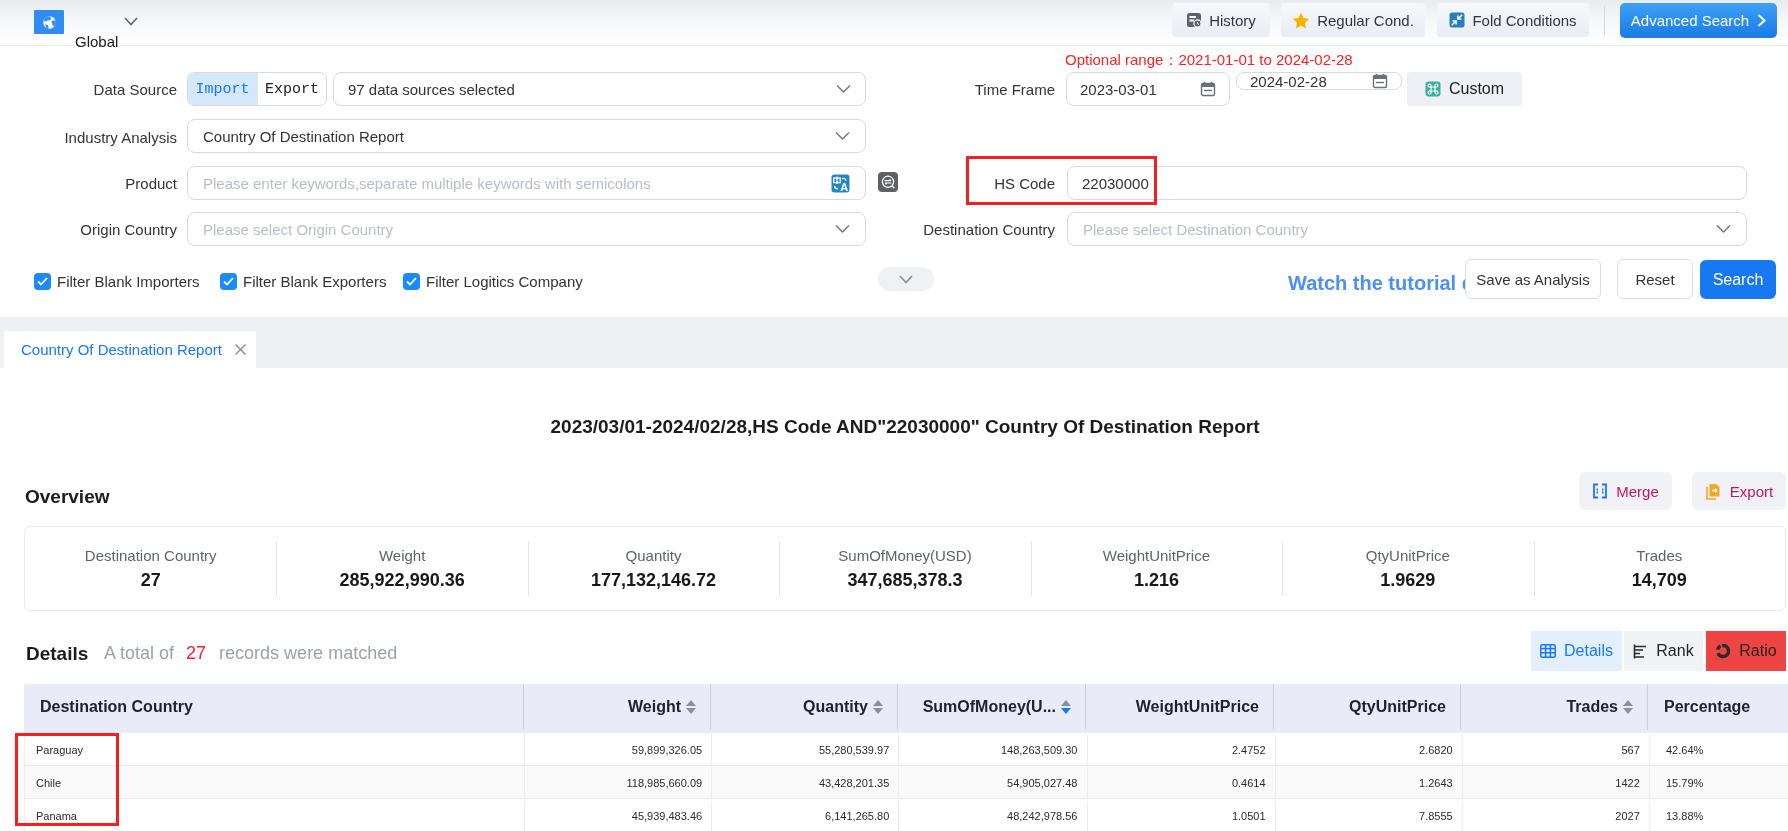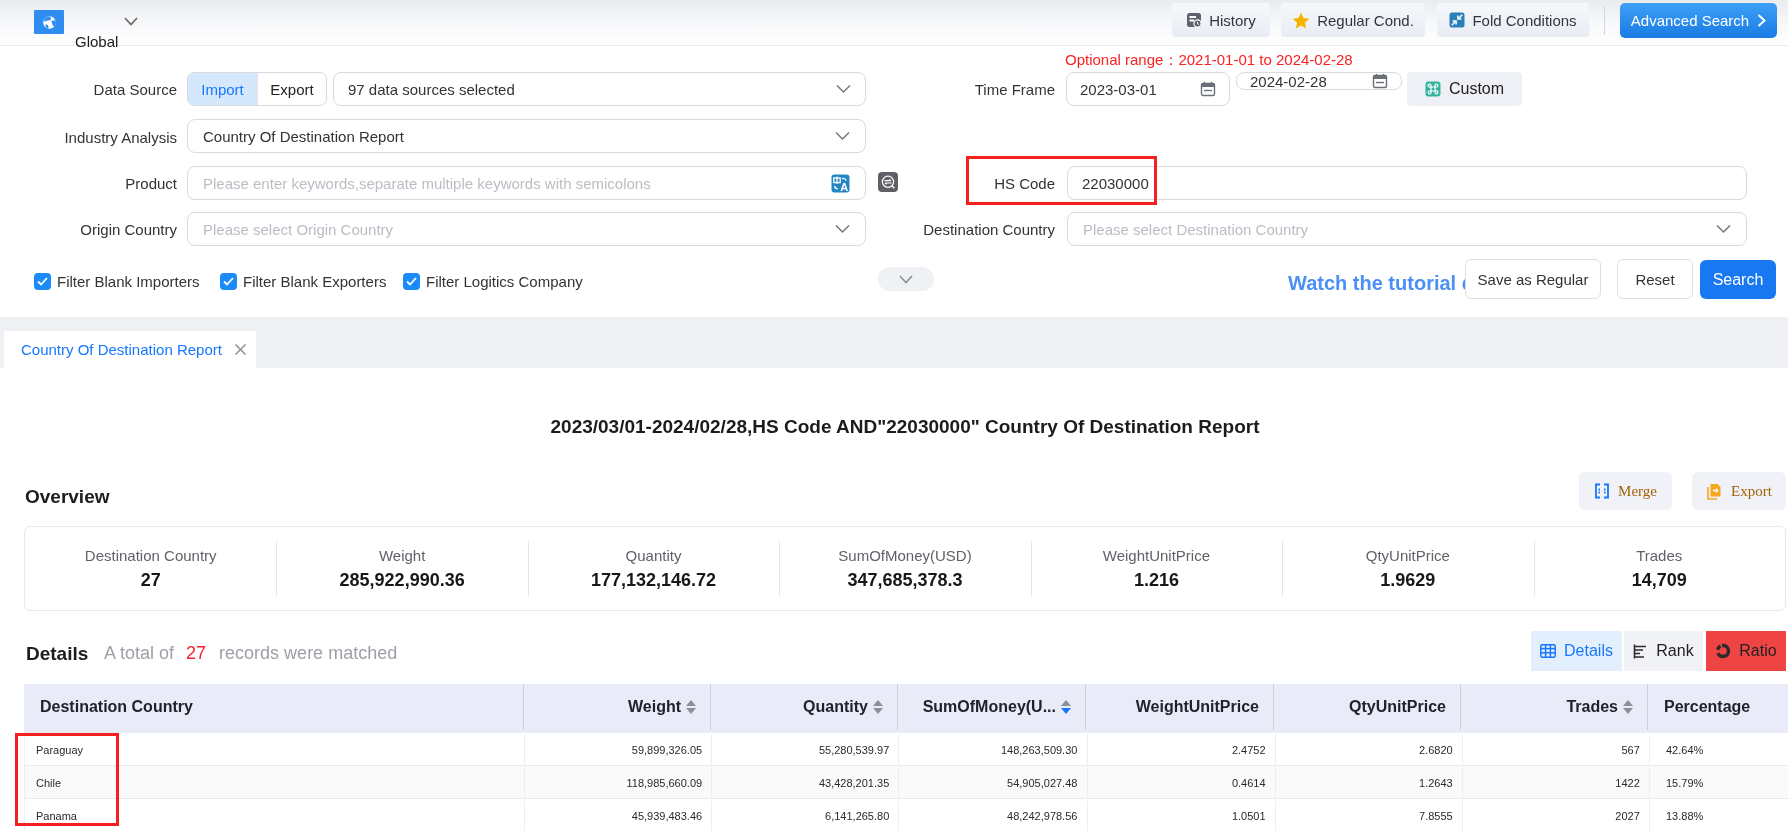--- a/index.html
+++ b/index.html
@@ -20,40 +20,40 @@
 #advbtn { position:absolute; left:1620px; top:3px; width:157px; height:35px; border-radius:5px;
   background:linear-gradient(180deg,#3da0f6 0%,#1a7be4 100%);
   color:#fff; font-size:15px; display:flex; align-items:center; justify-content:center; gap:8px; }
 #vsep { position:absolute; left:1604px; top:6px; width:1px; height:29px; background:#d4d7dc; }
 
 
 .flabel { position:absolute; font-size:15px; color:#333; text-align:right; }
 .finput { position:absolute; border:1px solid #d8dade; border-radius:8px; background:#fff; display:flex; align-items:center; font-size:15px; color:#333; }
 .ph { color:#b9bdc4; }
 .chevdn { margin-left:auto; }
-#seg { position:absolute; left:187px; top:72px; width:140px; height:34px; border:1px solid #d8dade; border-radius:7px; background:#fff; display:flex; overflow:hidden; }
+#seg { position:absolute; left:187px; top:72px; width:140px; height:34px; border:1px solid #d8dade; border-radius:7px; background:#fff; display:flex; overflow:hidden;font-family:Liberation Mono, monospace; }
 #seg .sga { width:70px; background:#d4e7fb; color:#1677ff; display:flex; align-items:center; justify-content:center; font-size:15px; }
 #seg .sgb { width:70px; color:#222; display:flex; align-items:center; justify-content:center; font-size:15px; border-left:1px solid #e3e5e8; }
 #optrange { position:absolute; left:1065px; top:51px; font-size:15px; color:#fb2121; }
 .cbrow { position:absolute; top:273px; display:flex; align-items:center; gap:6px; font-size:15px; color:#333; }
 .cbx { width:17px; height:17px; background:#1b8bf9; border-radius:4px; display:flex; align-items:center; justify-content:center; }
 #pill { position:absolute; left:878px; top:267px; width:56px; height:24px; background:#f0f1f5; border-radius:12px; display:flex; align-items:center; justify-content:center; }
 #wtd { position:absolute; left:1288px; top:272px; font-size:20px; color:#4a90f7;font-weight:bold; }
 .bbtn { position:absolute; top:260px; height:39px; border:1px solid #dcdee2; border-radius:6px; background:#fff; font-size:15px; color:#333; display:flex; align-items:center; justify-content:center; }
 #searchbtn { position:absolute; left:1700px; top:260px; width:76px; height:39px; border-radius:6px; background:#1778f2; color:#fff; font-size:16px; display:flex; align-items:center; justify-content:center; }
 
 
 #tabband { position:absolute; left:0; top:317px; width:1788px; height:51px; background:#eef0f4; }
 #tab { position:absolute; left:4px; top:14px; width:252px; height:37px; background:#fff; display:flex; align-items:center; font-size:15px; color:#1677ff; white-space:nowrap; }
 #tab span { margin-left:17px; }
 
 
 #rtitle { position:absolute; left:0; top:416px; width:1810px; text-align:center; font-size:19px; font-weight:600; color:#1c1c1c; }
 #ovhead { position:absolute; left:25px; top:486px; font-size:19px; font-weight:bold; color:#1c1c1c; }
-.gbtn { position:absolute; top:472px; height:38px; background:#f1f2f7; border-radius:6px; display:flex; align-items:center; justify-content:center; gap:8px; font-size:15px; color:#a16207;font-family:Liberation Serif, serif; }
+.gbtn { position:absolute; top:472px; height:38px; background:#f1f2f7; border-radius:6px; display:flex; align-items:center; justify-content:center; gap:8px; font-size:15px; color:#be185d; }
 #ovbox { position:absolute; left:24px; top:526px; width:1762px; height:85px; border:1px solid #e7e9ee; border-radius:6px; display:flex; }
 .ovcell { flex:1; display:flex; flex-direction:column; align-items:center; justify-content:center; gap:6px; position:relative; }
 .ovcell + .ovcell::before { content:""; position:absolute; left:0; top:14px; bottom:14px; width:1px; background:#e3e5ea; }
 .ovlab { font-size:15px; color:#5f6368; }
 .ovval { font-size:18px; font-weight:bold; color:#17181a; }
 #dethead { position:absolute; left:26px; top:643px; font-size:19px; font-weight:bold; color:#1c1c1c; }
 #detsub { position:absolute; left:104px; top:643px; font-size:18px; color:#9da0a6; }
 #detsub b { color:#f5222d; font-weight:normal; }
 .segbtn { position:absolute; top:631px; height:40px; display:flex; align-items:center; justify-content:center; gap:8px; font-size:16px; }
 
@@ -212,21 +212,21 @@
         <polyline points="1,4.5 4,7.5 10,1" fill="none" stroke="#fff" stroke-width="1.8"></polyline>
       </svg>
     </span>Filter Logitics Company</div>
 <div id="pill">
     <svg width="14" height="9" viewBox="0 0 14 9">
       <polyline points="1,1 7,7.5 13,1" fill="none" stroke="#8b8f98" stroke-width="1.6"></polyline>
     </svg>
   </div>
 
 <div id="wtd">Watch the tutorial demo</div>
-<div class="bbtn" style="left:1465px;top:259px;width:136px;height:40px">Save as Regular</div>
+<div class="bbtn" style="left:1465px;top:259px;width:136px;height:40px">Save as Analysis</div>
 <div class="bbtn" style="left:1617px;top:259px;width:76px;height:40px">Reset</div>
 <div id="searchbtn">Search</div>
 
 <div id="tabband">
 <div id="tab">
       <span>Country Of Destination Report</span>
 <svg style="margin-left:12px" width="13" height="13" viewBox="0 0 13 13">
         <line x1="1.5" y1="1.5" x2="11.5" y2="11.5" stroke="#8a8f98" stroke-width="1.5"></line>
         <line x1="11.5" y1="1.5" x2="1.5" y2="11.5" stroke="#8a8f98" stroke-width="1.5"></line>
       </svg>

